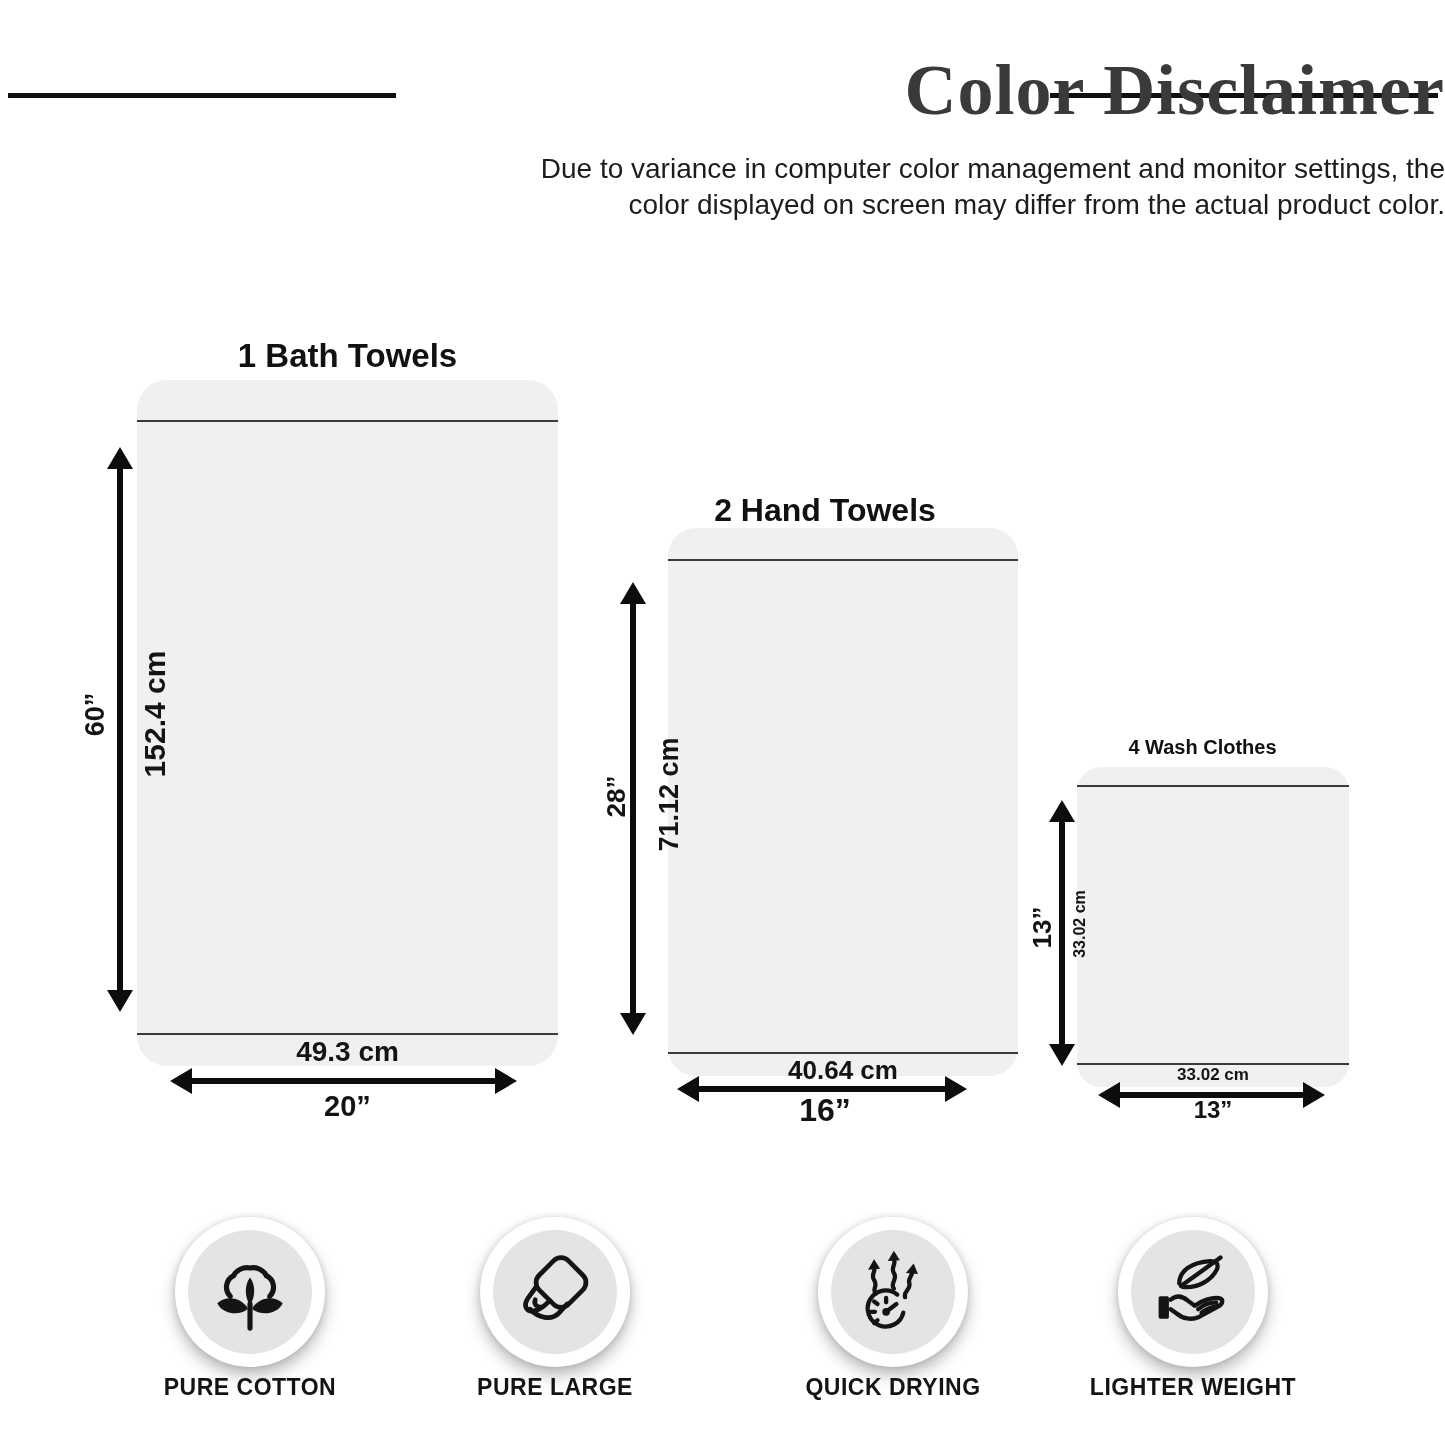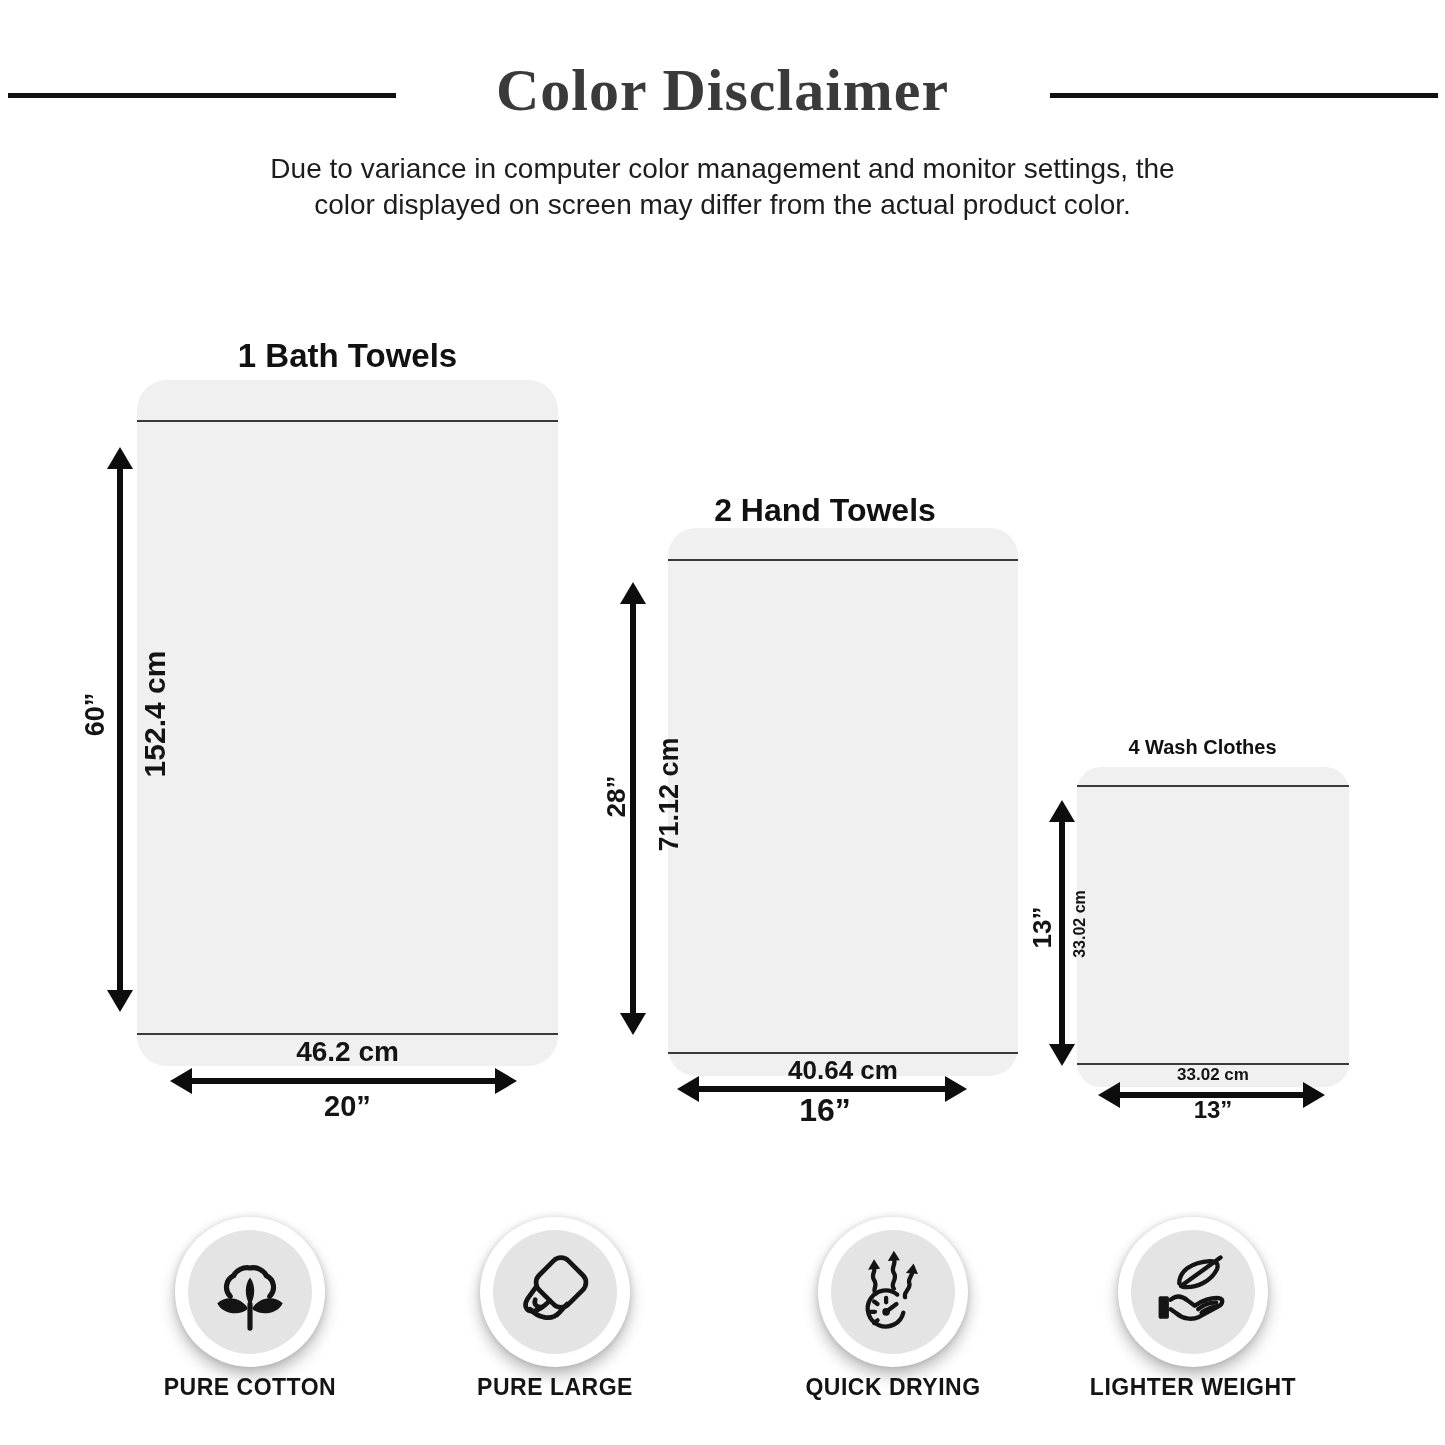--- a/index.html
+++ b/index.html
@@ -2,27 +2,27 @@
 <html><head>
 <meta charset="utf-8">
 <style>
   html,body{margin:0;padding:0;background:#fff;}
   .canvas{
     position:relative;width:1445px;height:1445px;background:#ffffff;overflow:hidden;
     font-family:"Liberation Sans","DejaVu Sans",sans-serif;color:#141414;
   }
   .abs{position:absolute;}
   .main-title{
-    left:0;top:34px;width:100%;text-align:center;
+    left:0;top:34px;width:100%;text-align:right;
     font-family:"Liberation Serif","DejaVu Serif",serif;
-    font-size:60px;line-height:112px;font-weight:700;color:#3a3a3a;letter-spacing:1px;
+    font-size:72px;line-height:112px;font-weight:700;color:#3a3a3a;letter-spacing:1px;
   }
   .rule{height:5px;background:#101010;}
   .disclaimer{
-    left:0;top:151px;width:100%;text-align:center;
+    left:0;top:151px;width:100%;text-align:right;
     font-size:28px;line-height:36px;color:#1d1d1d;
   }
   .t-title{text-align:center;font-weight:700;color:#111;line-height:40px;}
   .towel{background:#f0f0f0;}
   .seam{position:absolute;left:0;right:0;height:2px;background:#3a3a3a;}
   .band-text{position:absolute;left:0;width:100%;text-align:center;font-weight:700;color:#141414;}
   .dim-under{text-align:center;font-weight:700;color:#141414;line-height:32px;}
   .rot{transform:rotate(-90deg);font-weight:700;white-space:nowrap;color:#141414;}
   
   .varrow{width:28px;}
@@ -54,21 +54,21 @@
   <div class="abs main-title">Color Disclaimer</div>
   <div class="abs disclaimer">
     <div>Due to variance in computer color management and monitor settings, the</div>
     <div>color displayed on screen may differ from the actual product color.</div>
   </div>
 
   <div class="abs t-title" style="left:137px;top:336px;width:421px;font-size:33px;">1 Bath Towels</div>
   <div class="abs towel" style="left:137px;top:380px;width:421px;height:686px;border-radius:30px;">
     <div class="seam" style="top:40px;"></div>
     <div class="seam" style="top:653px;"></div>
-    <div class="band-text" style="top:656px;font-size:28px;">46.2 cm</div>
+    <div class="band-text" style="top:656px;font-size:28px;">49.3 cm</div>
   </div>
   <div class="abs varrow" style="left:106px;top:447px;height:565px;">
     <div class="ah-t"></div>
     <div class="shaft"></div>
     <div class="ah-b"></div>
   </div>
   <div class="abs rot" style="left:74px;top:699px;font-size:27px;">60”</div>
   <div class="abs rot" style="left:92px;top:697px;font-size:30px;">152.4 cm</div>
   <div class="abs harrow" style="left:170px;top:1067px;width:347px;">
     <div class="ah-l"></div>

